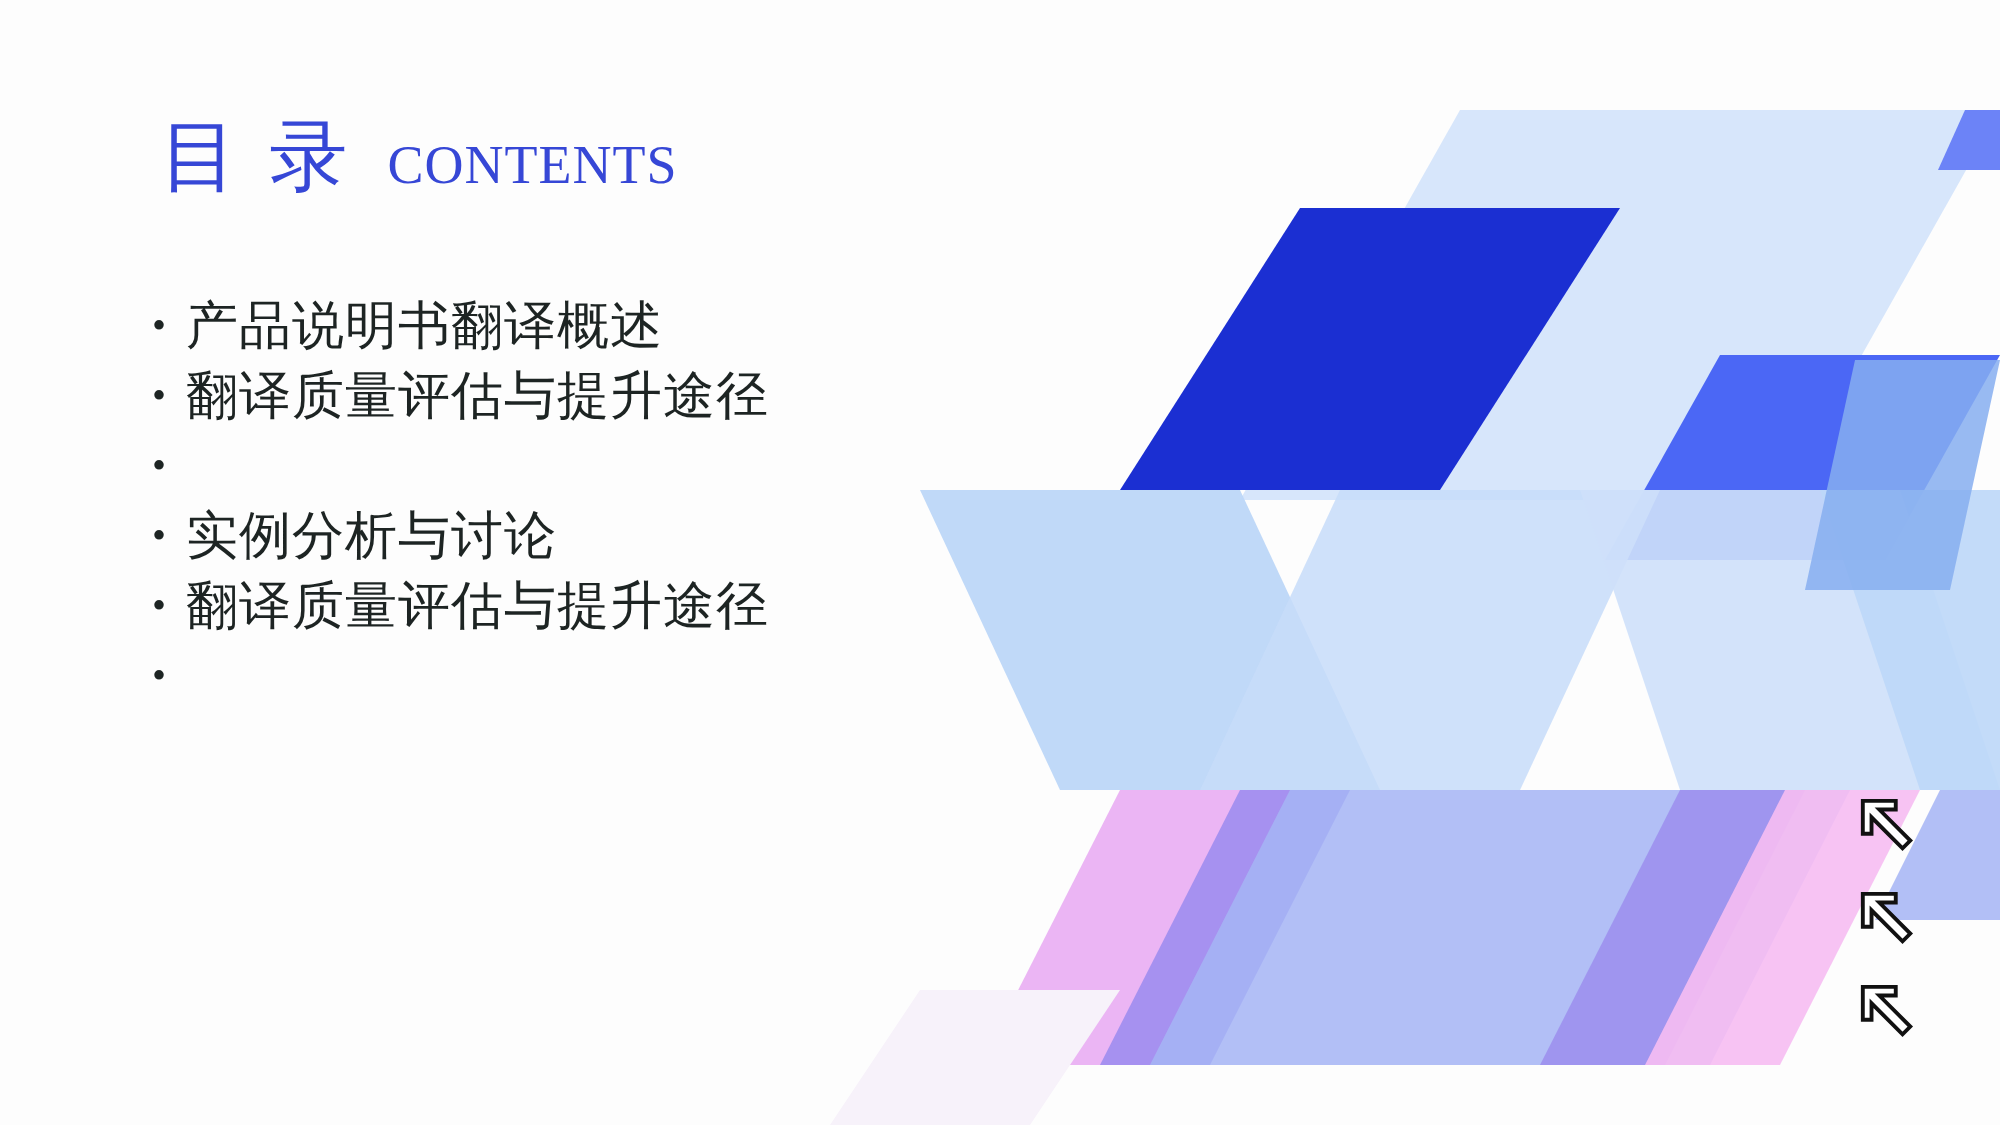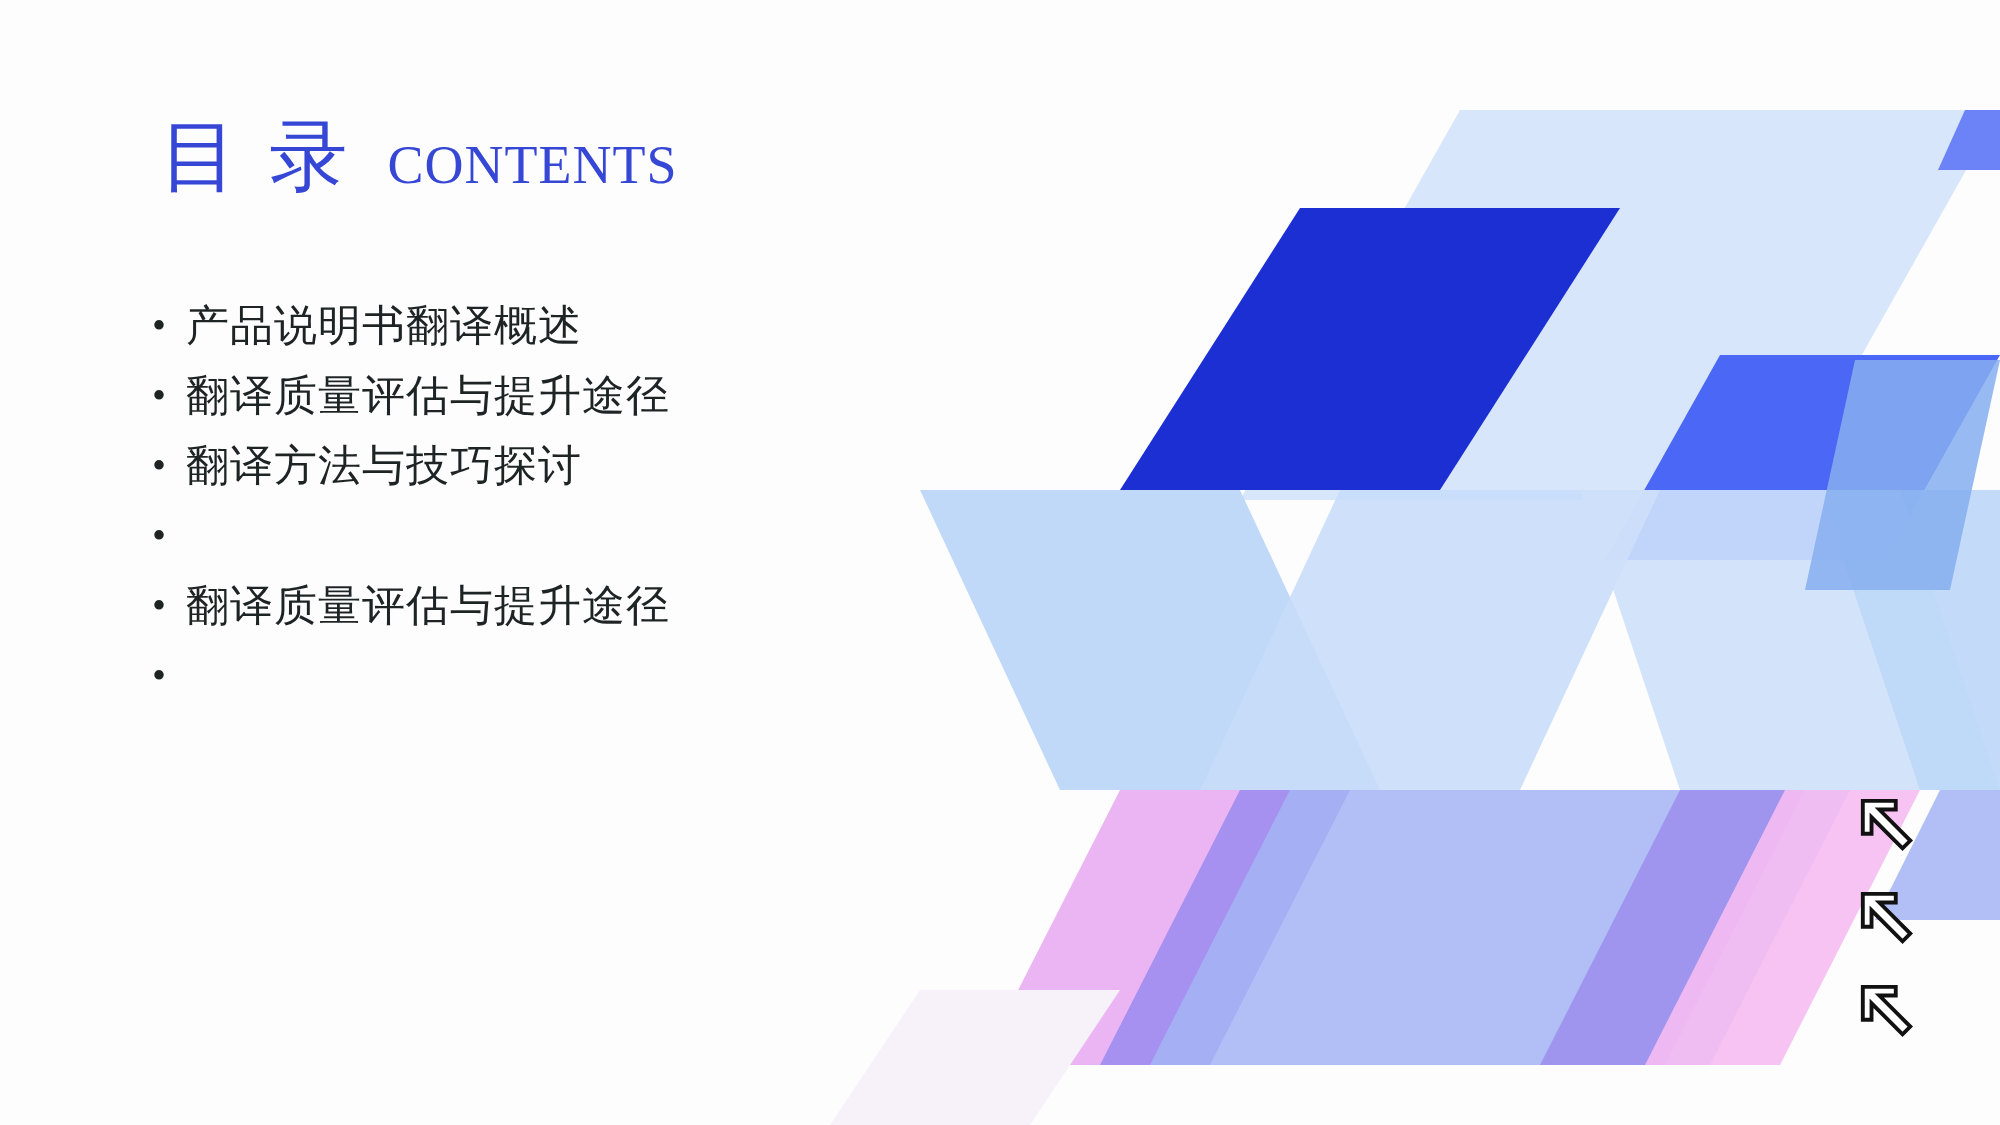--- a/index.html
+++ b/index.html
@@ -104,21 +104,21 @@
   .toc-bullet {
     width: 34px;
     flex: 0 0 34px;
     font-size: 40px;
     line-height: 52px;
     color: #1d2423;
     text-align: left;
   }
   .toc-label {
     font-family: "Liberation Serif", "DejaVu Serif", serif;
-    font-size: 43px;
+    font-size: 52px;
     line-height: 52px;
     letter-spacing: 1px;
     color: #1d2423;
     white-space: nowrap;
   }
 </style>
 </head>
 <body>
 
 <div id="slide">
@@ -184,25 +184,25 @@
         <span class="toc-label">产品说明书翻译概述</span>
       </li>
 
       <li class="toc-item">
         <span class="toc-bullet">•</span>
         <span class="toc-label">翻译质量评估与提升途径</span>
       </li>
 
       <li class="toc-item">
         <span class="toc-bullet">•</span>
-        <span class="toc-label">翻译方法与技巧探讨</span>
-      </li>
-
-      <li class="toc-item">
-        <span class="toc-bullet">•</span>
+      </li>
+
+      <li class="toc-item">
+        <span class="toc-bullet">•</span>
+        <span class="toc-label">实例分析与讨论</span>
       </li>
 
       <li class="toc-item">
         <span class="toc-bullet">•</span>
         <span class="toc-label">翻译质量评估与提升途径</span>
       </li>
 
       <li class="toc-item">
         <span class="toc-bullet">•</span>
       </li>

